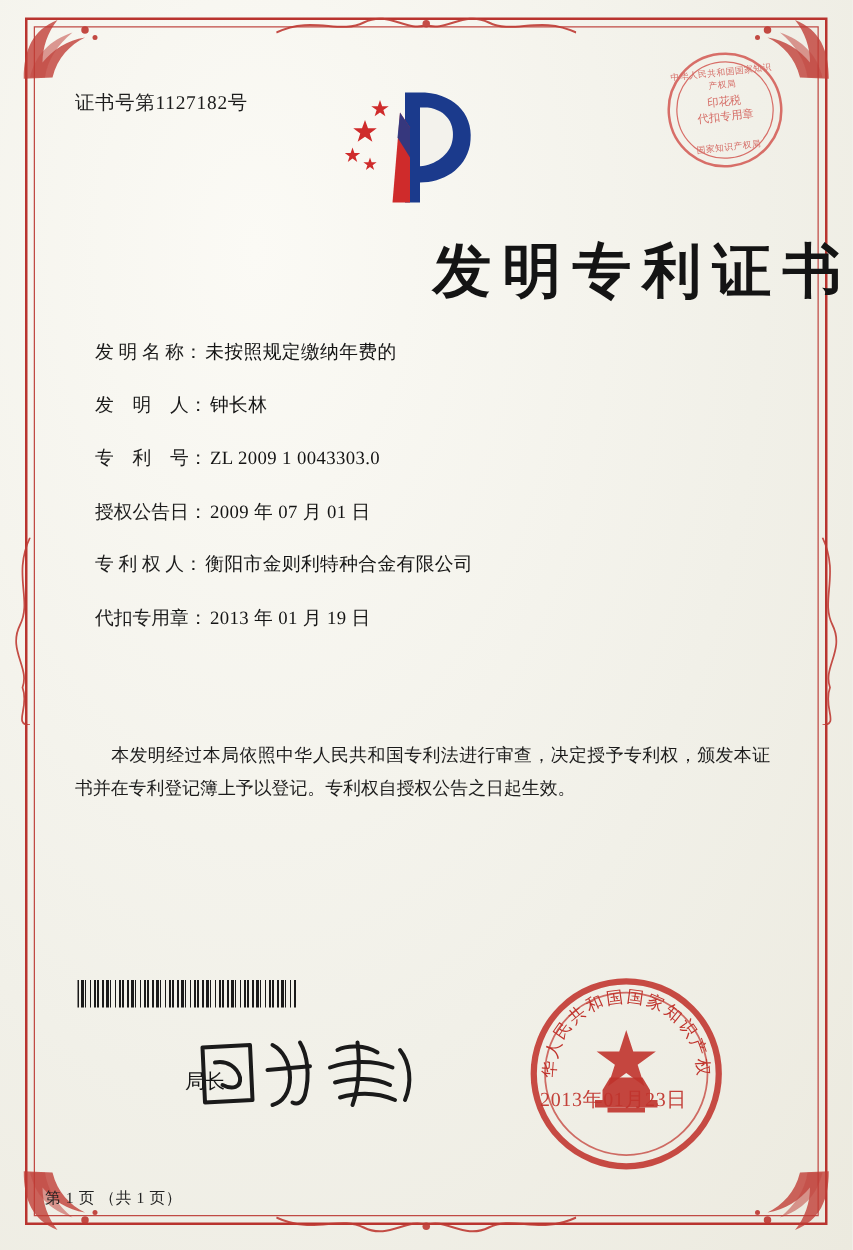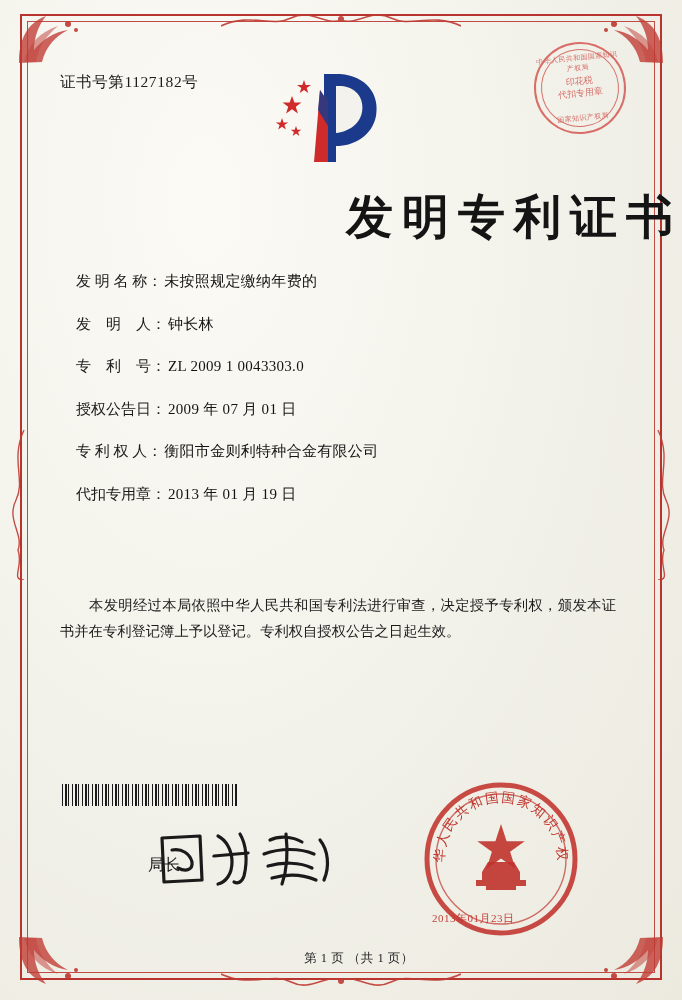--- a/index.html
+++ b/index.html
@@ -195,33 +195,33 @@
 
   
   .seal-main {
     position: absolute;
     left: 424px; top: 782px;
     width: 154px; height: 154px;
   }
   .seal-main svg { width: 100%; height: 100%; display: block; }
   .seal-date {
     position: absolute;
-    left: 432px; top: 911px;
-    font-size: 11px;
+    left: 432px; top: 870px;
+    font-size: 16px;
     color: #c0332c;
     letter-spacing: .5px;
     white-space: nowrap;
     opacity: .92;
   }
 
   
   .footer {
     position: absolute;
     left: 0; right: 0; top: 950px;
-    text-align: center;
+    text-align: left;
     font-size: 12.5px;
     color: #222;
     letter-spacing: .5px;
     padding-left: 36px;
   }
 </style>
 </head>
 <body>
 
 <div class="page">

